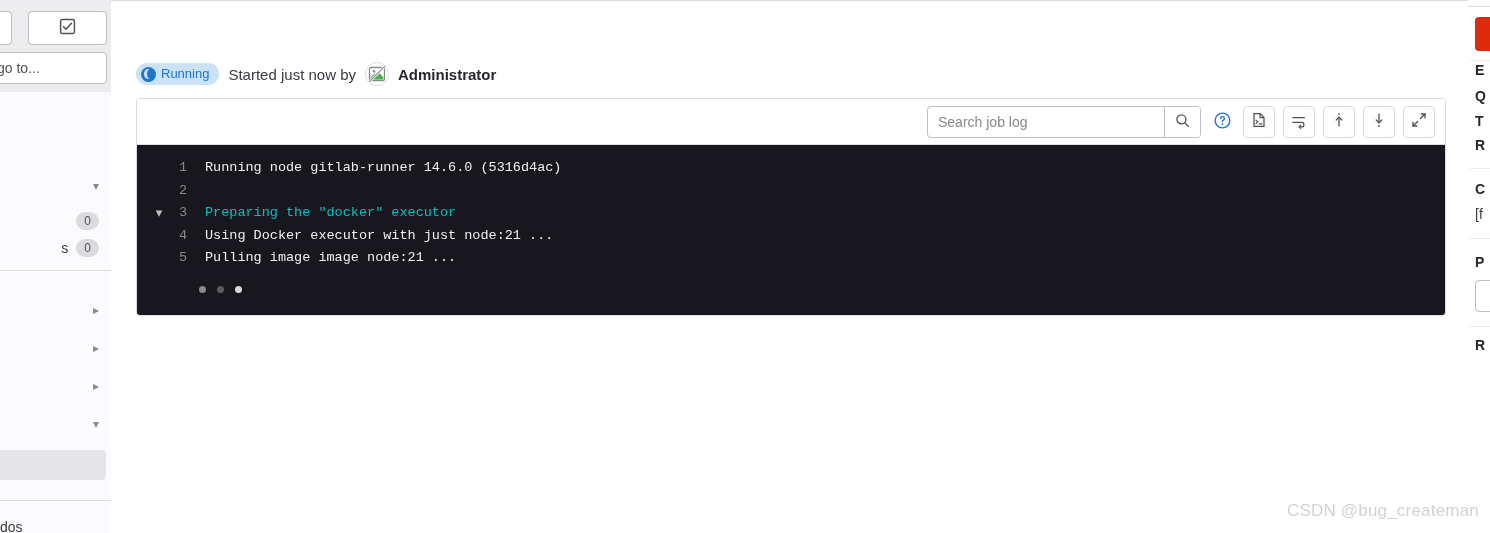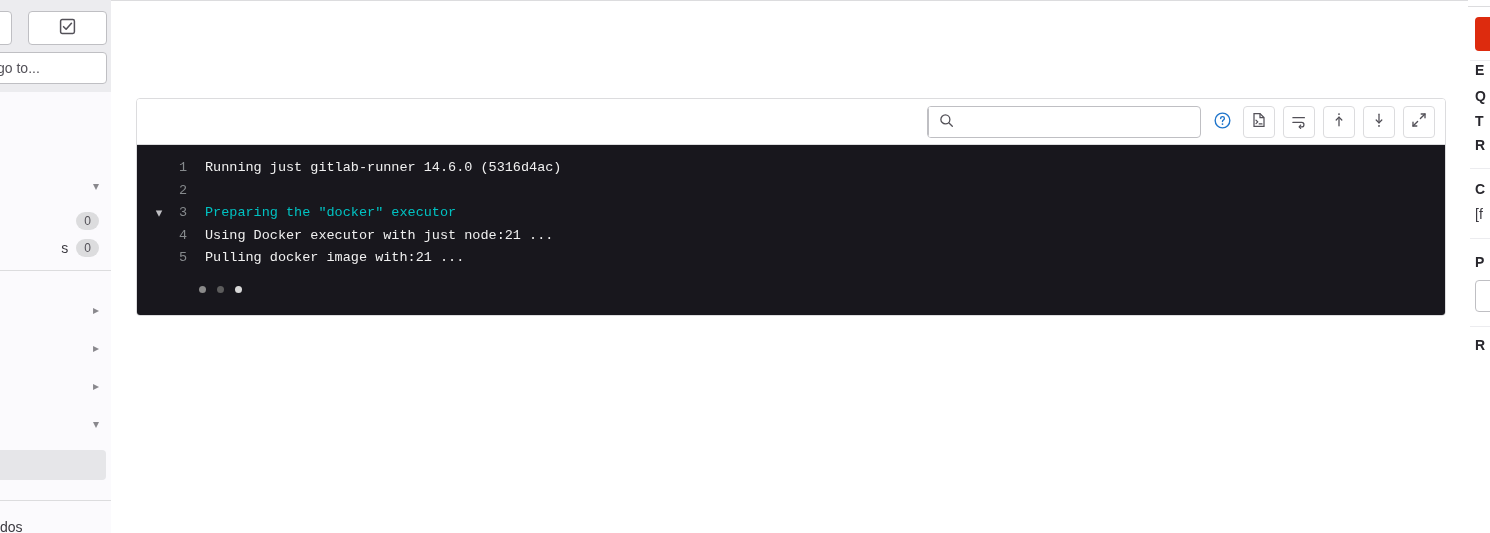--- a/index.html
+++ b/index.html
@@ -268,25 +268,43 @@
 
     <div class="ls-active"></div>
     <div class="ls-hr-low"></div>
     <div class="ls-bottom-text">dos</div>
   </div>
 
   <div class="main">
     <div class="main-top-border"></div>
 
 
+    <div class="job-meta">
+      <span class="badge-running">
+        <span class="badge-icon"></span>
+        <span>Running</span>
+      </span>
+      <span class="meta-text">Started just now by</span>
+      <span class="avatar">
+        <svg width="20" height="20" viewBox="0 0 20 20">
+          <rect x="2.5" y="3.5" width="15" height="13" rx="1.5" fill="#fff" stroke="#89888d" stroke-width="1.3"></rect>
+          <path d="M3.5 13.5l3.6-3.8 2.6 2.6 2.8-3.2 3.9 4.4v2.1h-13z" fill="#4caf50"></path>
+          <circle cx="7" cy="7.4" r="1.3" fill="#89888d"></circle>
+          <path d="M1.2 18.8L18.8 1.2" stroke="#fff" stroke-width="2.4"></path>
+          <path d="M1.8 18.2L18.2 1.8" stroke="#89888d" stroke-width="1.1"></path>
+        </svg>
+      </span>
+      <span class="meta-user">Administrator</span>
+    </div>
 
     <div class="log-card">
 
       <div class="log-toolbar">
         <div class="search-wrap">
+          <input class="search-input" type="text" placeholder="Search job log" style="">
           <button class="search-btn">
             <span>
               <svg width="15" height="15" viewBox="0 0 16 16" fill="none">
                 <circle cx="6.8" cy="6.8" r="4.8" stroke="#535158" stroke-width="1.4"></circle>
                 <path d="M10.4 10.4L14.2 14.2" stroke="#535158" stroke-width="1.4" stroke-linecap="round"></path>
               </svg>
             </span>
           </button>
         </div>
 
@@ -351,21 +369,21 @@
             </svg>
           </span>
         </button>
       </div>
 
       <div class="log-body">
 
         <div class="log-line-wrap">
           <div class="log-line">
             <span class="log-gutter">1</span>
-            <span class="log-text">Running just gitlab-runner 14.6.0 (5316d4ac)</span>
+            <span class="log-text">Running node gitlab-runner 14.6.0 (5316d4ac)</span>
           </div>
         </div>
 
         <div class="log-line-wrap">
           <div class="log-line">
             <span class="log-gutter">2</span>
           </div>
         </div>
 
         <div class="log-line-wrap">
@@ -379,21 +397,21 @@
         <div class="log-line-wrap">
           <div class="log-line">
             <span class="log-gutter">4</span>
             <span class="log-text">Using Docker executor with just node:21 ...</span>
           </div>
         </div>
 
         <div class="log-line-wrap">
           <div class="log-line">
             <span class="log-gutter">5</span>
-            <span class="log-text">Pulling docker image with:21 ...</span>
+            <span class="log-text">Pulling image image node:21 ...</span>
           </div>
         </div>
 
         <div class="log-dots">
           <span class="dot d1"></span>
           <span class="dot d2"></span>
           <span class="dot"></span>
         </div>
       </div>
     </div>
@@ -410,13 +428,14 @@
     <div class="rs-rule" style="top:168px"></div>
     <div class="rs-label" style="top:181px">C</div>
     <div class="rs-label normal" style="top:206px">[f</div>
     <div class="rs-rule" style="top:238px"></div>
     <div class="rs-label" style="top:254px">P</div>
     <div class="rs-input"></div>
     <div class="rs-rule" style="top:326px"></div>
     <div class="rs-label" style="top:337px">R</div>
   </div>
 
+  <div class="watermark">CSDN @bug_createman</div>
 </div>
 
 </body></html>

